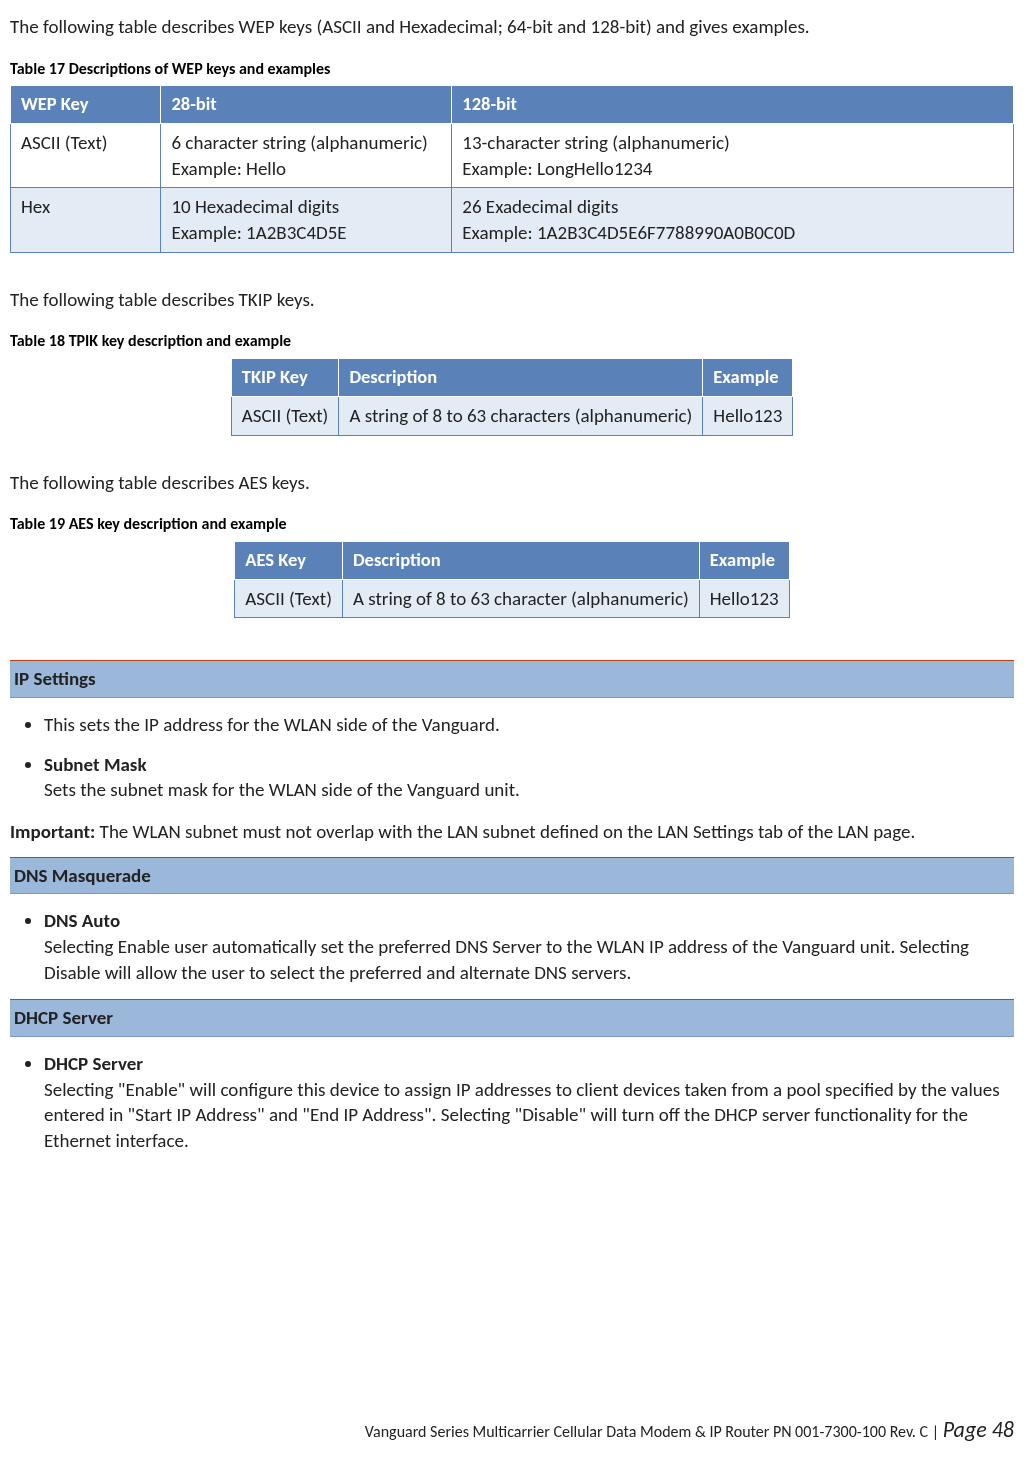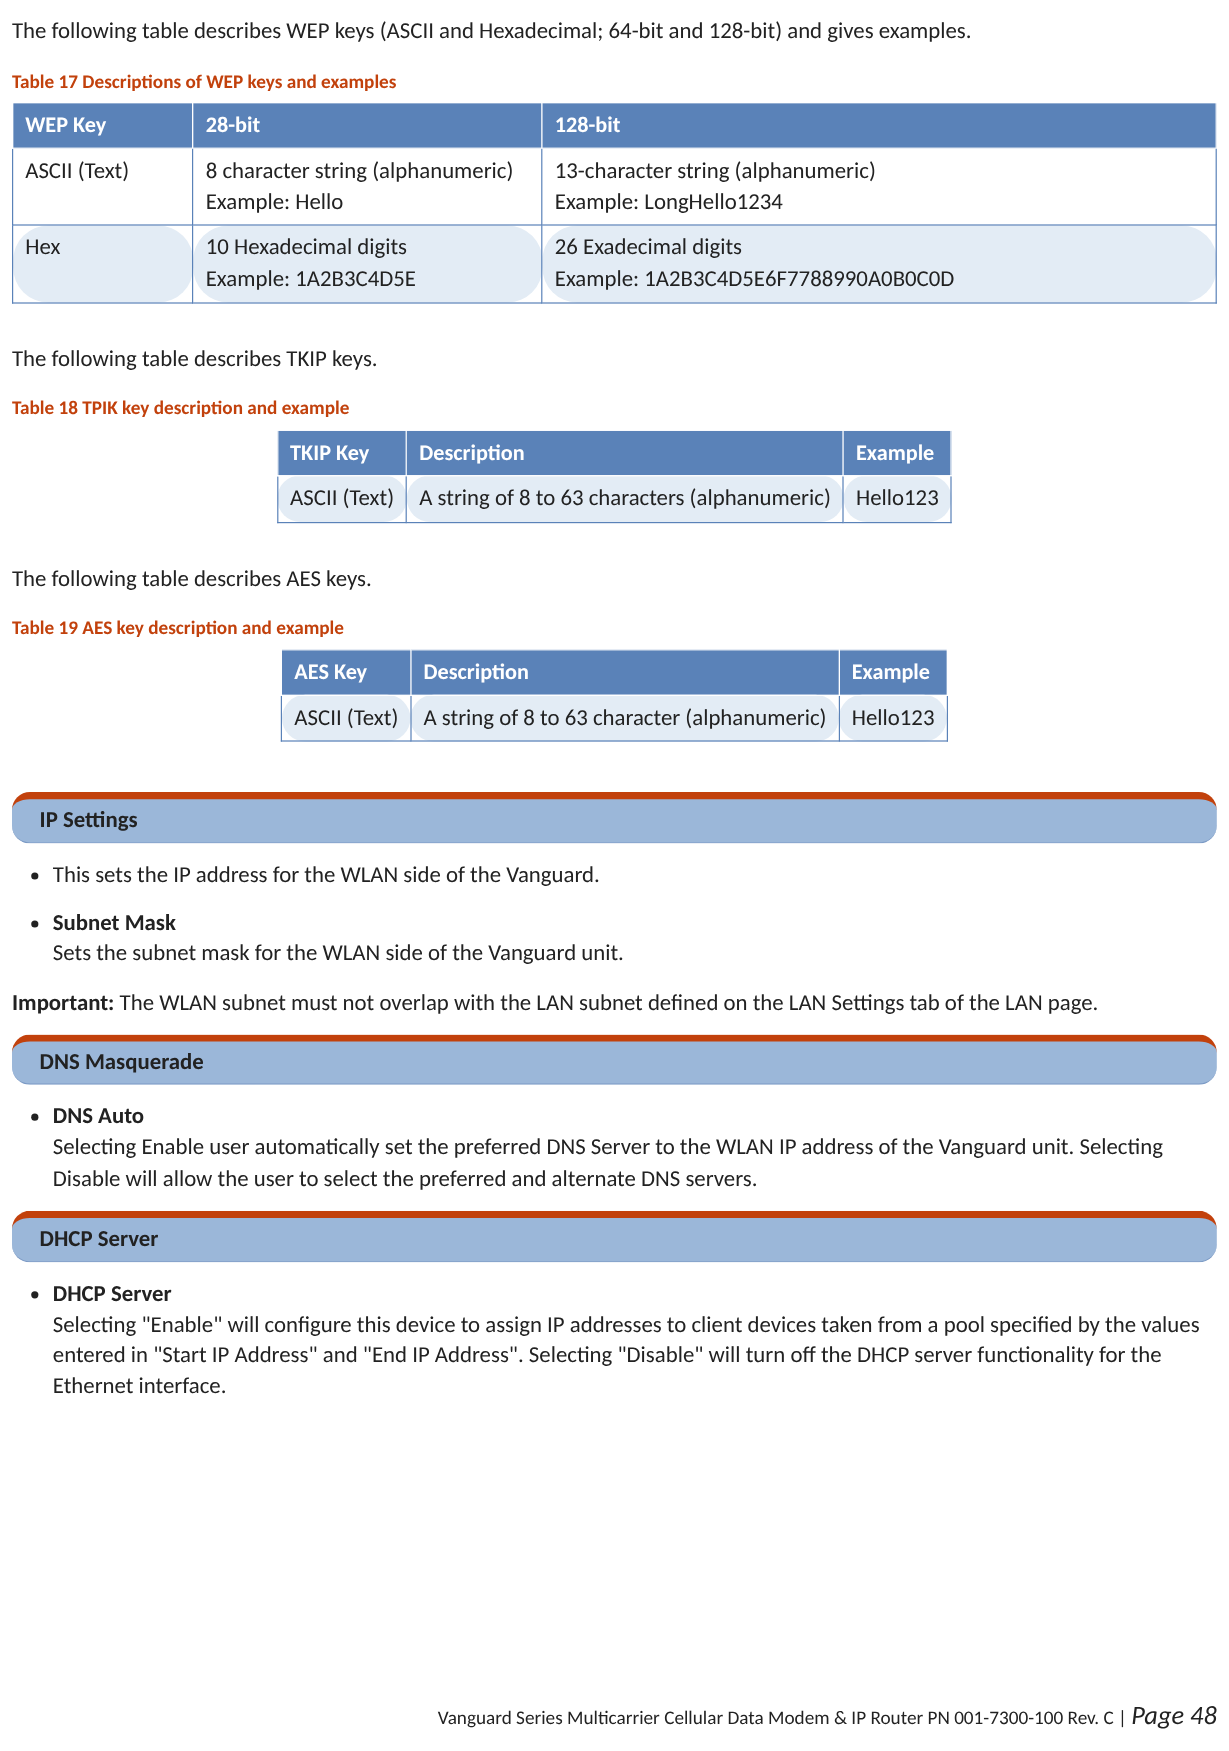--- a/index.html
+++ b/index.html
@@ -8,21 +8,21 @@
     font-size: 19px;
     color: #222;
     margin: 0;
     padding: 10px 10px 30px 10px;
     width: 1024px;
     background: #fff;
     line-height: 1.35;
   }
   .para { margin: 4px 0 10px 0; }
   .table-caption {
-    color: #c2410c;
+    color: #000000;
     font-weight: bold;
     font-size: 16px;
     margin: 18px 0 6px 0;
   }
   table.datatable {
     border-collapse: collapse;
     padding-left: 41px;
   }
   table.full { width: 100%; }
   table.center { margin: 0 auto; }
@@ -34,33 +34,32 @@
     padding: 6px 10px;
     border: 1px solid #fff;
     font-size: 18.5px;
   }
   table.datatable td {
     border: 1px solid #5a82b8;
     padding: 6px 10px;
     vertical-align: top;
     font-size: 19px;
   }
-  table.datatable tr.shade td { background: #e3ecf5; border-radius: 29px; }
+  table.datatable tr.shade td { background: #e3ecf5; }
   table.datatable tr.plain td { background: #fff; }
   .section-spacer { height: 30px; }
   .section-head {
     background: #9bb7d9;
-    border-top: 6px solid #c2410c;
+    border-top: 1px solid #c2410c;
     border-bottom: 1px solid #7a99c4;
     color: #222;
     font-weight: bold;
     font-size: 19px;
-    padding: 5px 23px;
+    padding: 5px 4px;
     margin: 12px 0 14px 0;
-    border-radius: 15px;
   }
   ul.bullets {
     list-style: disc;
     padding-left: 34px;
     margin: 0 0 10px 0;
   }
   ul.bullets > li { margin-bottom: 14px; }
   .item-title { font-weight: bold; display: block; }
   .item-body { display: block; }
   .important { margin: 16px 0 10px 0; }
@@ -91,21 +90,21 @@
     </colgroup>
   <tbody>
       <tr>
     <th>WEP Key</th>
     <th>28-bit</th>
     <th>128-bit</th>
   </tr>
   <tr class="plain">
     <td>ASCII (Text)</td>
     <td>
-      <span class="cellline">8 character string (alphanumeric)</span>
+      <span class="cellline">6 character string (alphanumeric)</span>
       <span class="cellline">Example: Hello</span>
     </td>
     <td>
       <span class="cellline">13-character string (alphanumeric)</span>
       <span class="cellline">Example: LongHello1234</span>
     </td>
   </tr>
   <tr class="shade">
     <td>Hex</td>
     <td>

